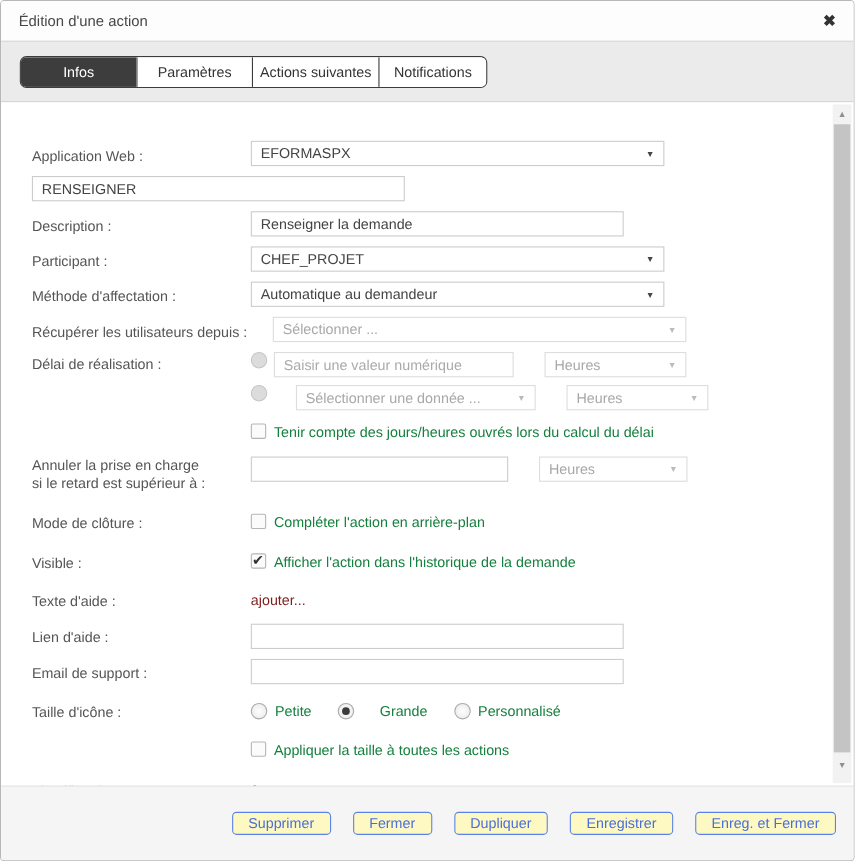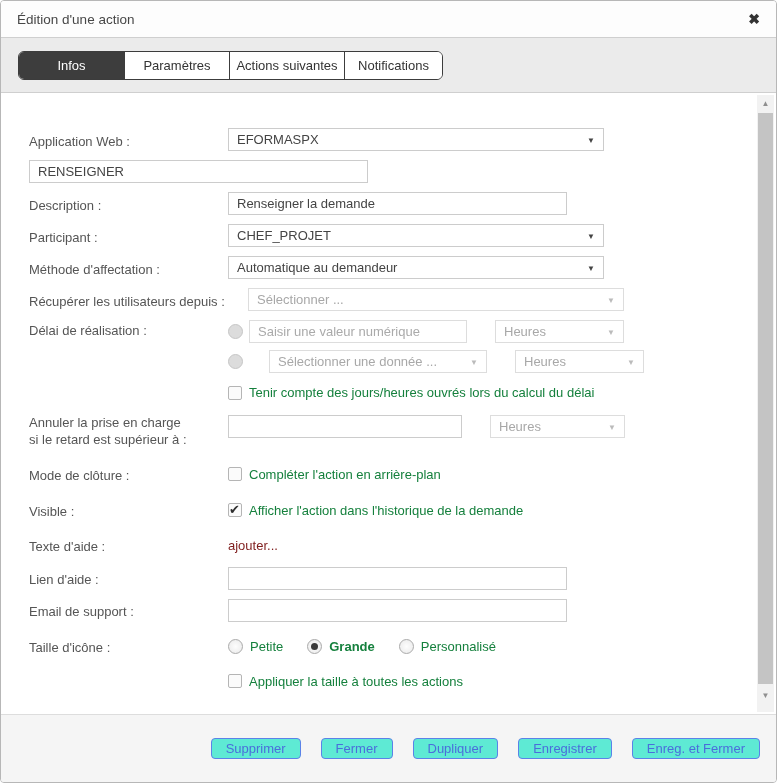--- a/index.html
+++ b/index.html
@@ -39,21 +39,21 @@
   .tab.active { background:#3d3d3d; color:#fff; }
   
   .content {
     position:relative; flex:1 1 auto; background:#fff; overflow:hidden;
     padding:35px 44px 0 28px;
   }
   .row { display:flex; align-items:center; margin-bottom:9px; min-height:23px; }
   .row.top { align-items:flex-start; }
   .lbl { flex:0 0 199px; color:#555; padding-top:3px; }
   .lbl.two-line { line-height:1.3; padding-top:0; }
-  .fields { display:flex; align-items:center; }
+  .fields { display:flex; align-items:flex-start; }
   
   .tinput {
     height:23px; border:1px solid #ccc; background:#fff; color:#444;
     font-family:"Liberation Sans", sans-serif; font-size:13px;
     padding:0 8px; width:339px; outline:none;
   }
   .tinput::placeholder { color:#aaa; }
   .selectbox {
     position:relative; height:23px; border:1px solid #ccc; background:#fff;
     width:376px; display:flex; align-items:center; padding:0 22px 0 8px;
@@ -111,21 +111,21 @@
     background:#c4c4c4; cursor:pointer;
   }
   .vscroll .arrow.down { position:absolute; bottom:8px; left:0; right:0; }
   
   .footer {
     flex:0 0 68px; background:#f5f5f5; border-top:1px solid #ddd;
     display:flex; align-items:center; justify-content:flex-end;
     padding-right:16px; gap:20px;
   }
   .btn {
-    background:#5eead4; border:1px solid #5b82e8; color:#4a6edb;
+    background:#fef9c3; border:1px solid #5b82e8; color:#4a6edb;
     font-family:"Liberation Sans", sans-serif; font-size:13px;
     border-radius:4px; padding:2px 14px; cursor:pointer;
   }
 </style>
 </head>
 <body>
 
 <div class="dialog">
 
   <div class="titlebar">
@@ -282,21 +282,21 @@
       </div>
     </div>
 
     <div class="row" style="margin-top:13px;">
       <span class="lbl">Taille d'icône :</span>
       <div class="fields radio-group">
         <span class="radio"></span>
         <span class="opt-label" style="margin-left:0;">Petite</span>
         <span class="gap"></span>
         <span class="radio selected"></span>
-        <span class="opt-label" style="margin-left:0;font-weight:bold;">Grande</span>
+        <span class="opt-label" style="margin-left:16px;">Grande</span>
         <span class="gap"></span>
         <span class="radio"></span>
         <span class="opt-label" style="margin-left:0;">Personnalisé</span>
       </div>
     </div>
 
     <div class="row" style="margin-top:12px;">
       <span class="lbl"></span>
       <div class="fields">
         <span class="checkbox"></span>

